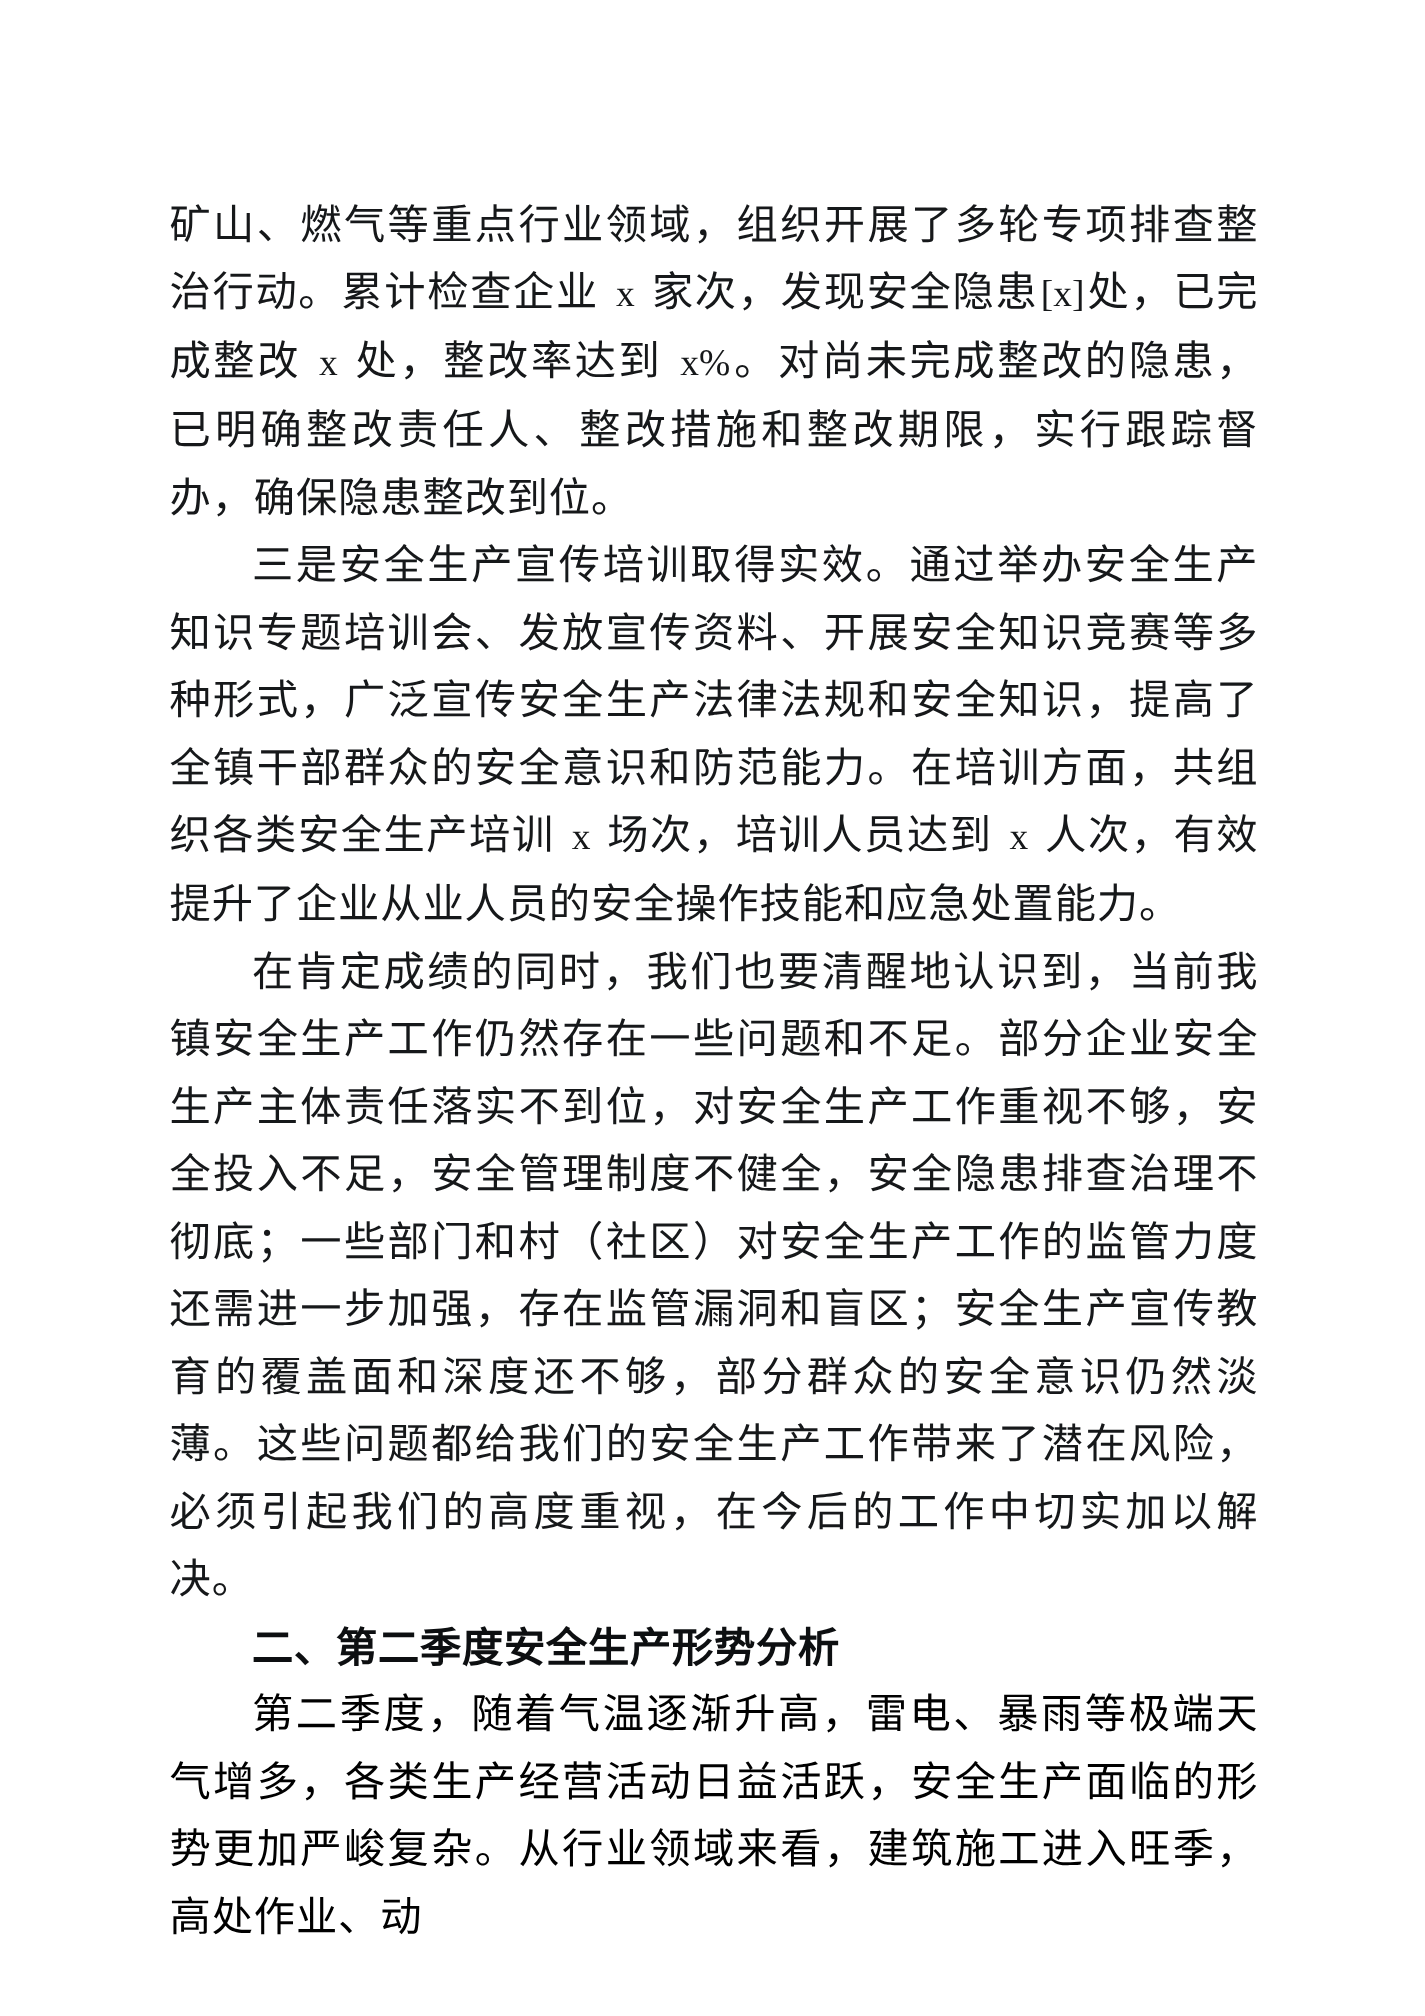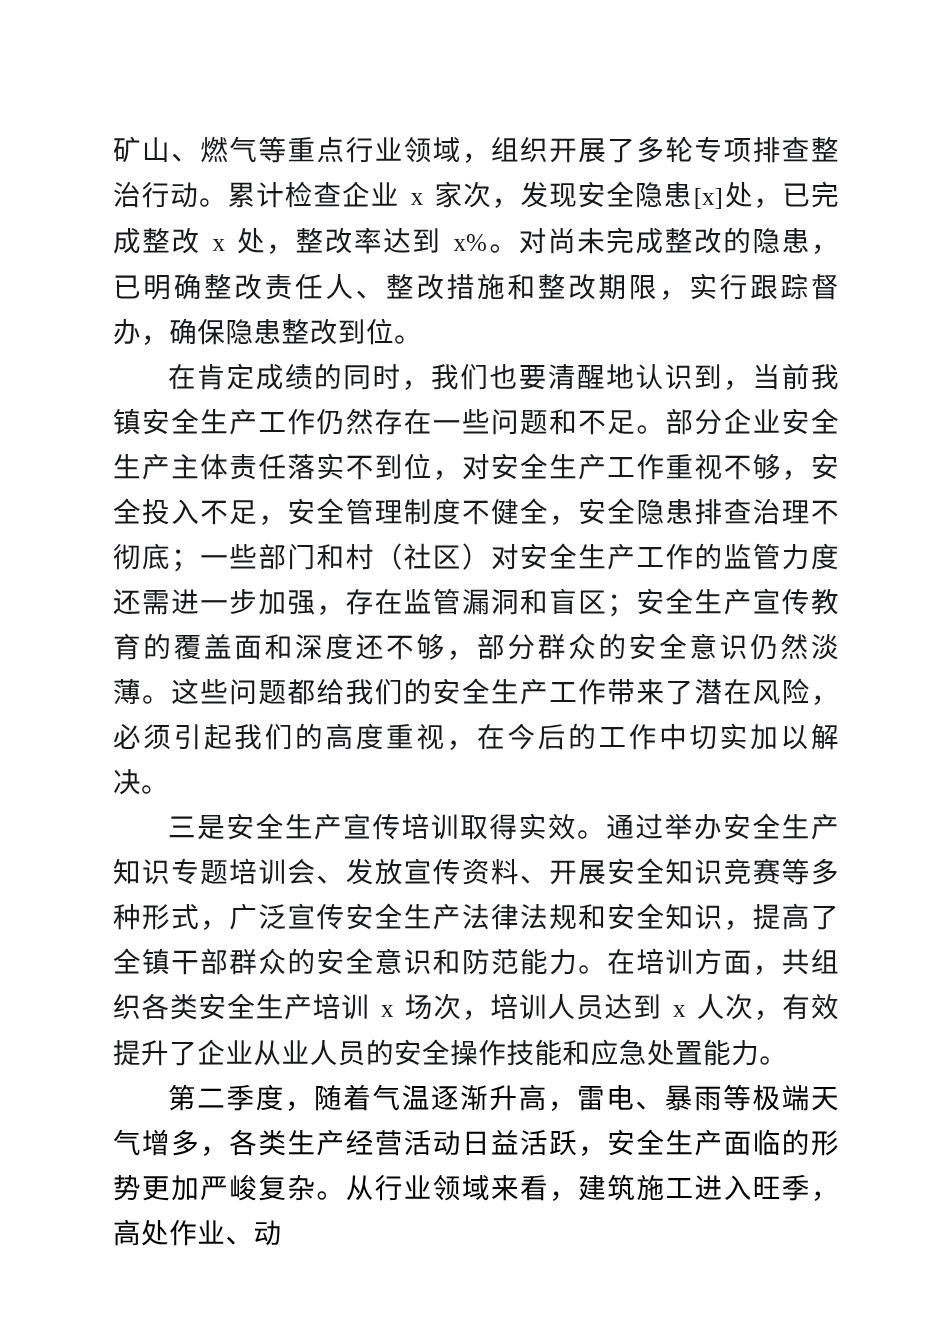--- a/index.html
+++ b/index.html
@@ -67,21 +67,22 @@
   }
 </style>
 </head>
 <body>
 
 <div class="page" style="background: rgb(255, 255, 255);">
   <div class="text-column">
 
     <p class="para continuation" style="color: rgb(22, 24, 26);">矿山、燃气等重点行业领域，组织开展了多轮专项排查整治行动。累计检查企业 <span class="latin">x</span> 家次，发现安全隐患<span class="latin">[x]</span>处，已完成整改 <span class="latin">x</span> 处，整改率达到 <span class="latin">x%</span>。对尚未完成整改的隐患，已明确整改责任人、整改措施和整改期限，实行跟踪督办，确保隐患整改到位。</p>
 
+    <p class="para" style="color: rgb(22, 24, 26);">三是安全生产宣传培训取得实效。通过举办安全生产知识专题培训会、发放宣传资料、开展安全知识竞赛等多种形式，广泛宣传安全生产法律法规和安全知识，提高了全镇干部群众的安全意识和防范能力。在培训方面，共组织各类安全生产培训 <span class="latin">x</span> 场次，培训人员达到 <span class="latin">x</span> 人次，有效提升了企业从业人员的安全操作技能和应急处置能力。</p>
+
     <p class="para" style="color: rgb(22, 24, 26);">在肯定成绩的同时，我们也要清醒地认识到，当前我镇安全生产工作仍然存在一些问题和不足。部分企业安全生产主体责任落实不到位，对安全生产工作重视不够，安全投入不足，安全管理制度不健全，安全隐患排查治理不彻底；一些部门和村（社区）对安全生产工作的监管力度还需进一步加强，存在监管漏洞和盲区；安全生产宣传教育的覆盖面和深度还不够，部分群众的安全意识仍然淡薄。这些问题都给我们的安全生产工作带来了潜在风险，必须引起我们的高度重视，在今后的工作中切实加以解决。</p>
 
-    <p class="para" style="color: rgb(22, 24, 26);">三是安全生产宣传培训取得实效。通过举办安全生产知识专题培训会、发放宣传资料、开展安全知识竞赛等多种形式，广泛宣传安全生产法律法规和安全知识，提高了全镇干部群众的安全意识和防范能力。在培训方面，共组织各类安全生产培训 <span class="latin">x</span> 场次，培训人员达到 <span class="latin">x</span> 人次，有效提升了企业从业人员的安全操作技能和应急处置能力。</p>
-
+    <h2 class="heading" style="color: rgb(13, 15, 17);">二、第二季度安全生产形势分析</h2>
 
     <p class="para" style="color: #000000;">第二季度，随着气温逐渐升高，雷电、暴雨等极端天气增多，各类生产经营活动日益活跃，安全生产面临的形势更加严峻复杂。从行业领域来看，建筑施工进入旺季，高处作业、动</p>
 
   </div>
 </div>
 
 </body></html>

